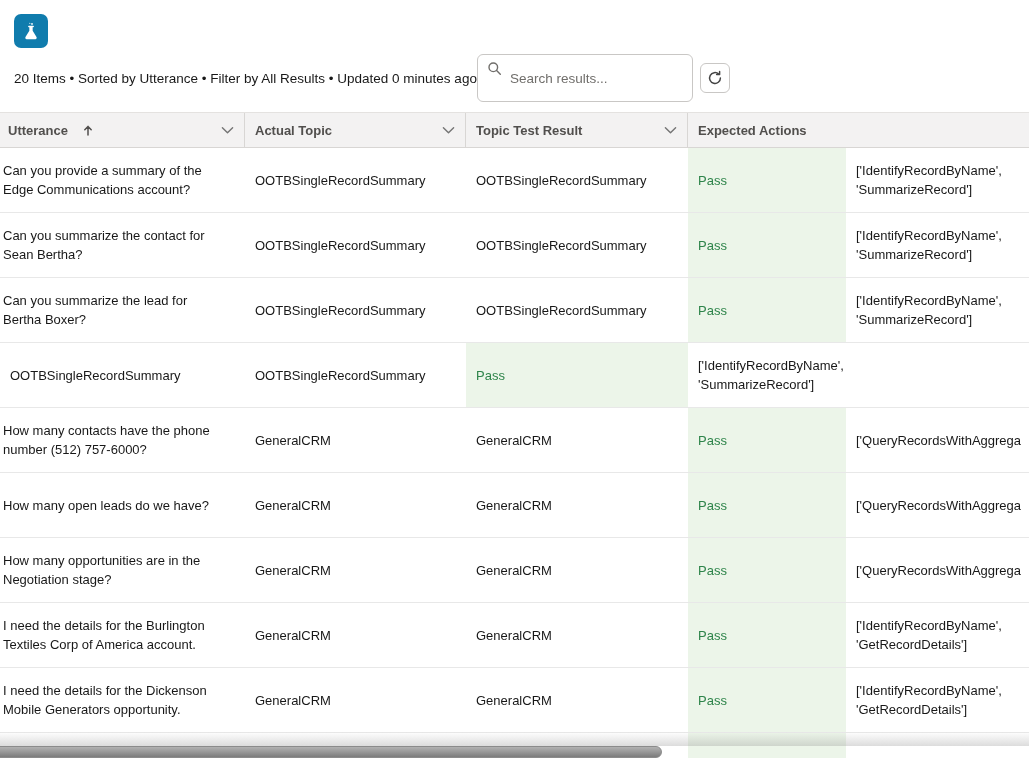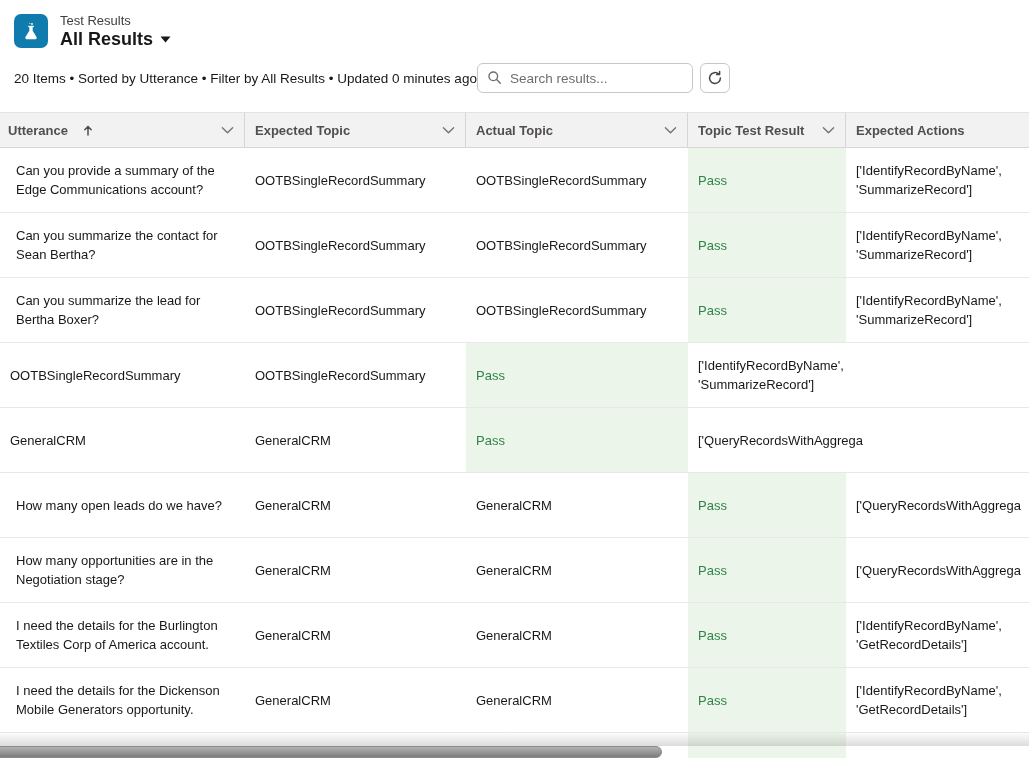--- a/index.html
+++ b/index.html
@@ -20,21 +20,21 @@
   .view-selector {
     display:flex; align-items:center; gap:7px; background:none; border:none; padding:0;
     cursor:pointer; font-family:inherit; font-size:18px; font-weight:bold; color:#181818; line-height:20px;
   }
   .meta-row { display:flex; align-items:center; margin-top:15px; height:30px; }
   .list-summary { font-size:13.5px; color:#181818; }
   .actions { display:flex; align-items:center; gap:7px; }
   .search-box { position:relative; }
   .search-box .search-glyph { position:absolute; left:10px; top:7px; pointer-events:none; }
   .search-input {
-    width:216px; height:30px; border:1px solid #c9c7c5; border-radius:6px;
+    width:216px; height:48px; border:1px solid #c9c7c5; border-radius:6px;
     padding:0 8px 0 32px; font-family:inherit; font-size:13.5px; color:#181818; outline:none;
   }
   .search-input::placeholder { color:#706e6b; }
   .refresh-button {
     width:30px; height:30px; border:1px solid #c9c7c5; border-radius:6px; background:#fff;
     display:flex; align-items:center; justify-content:center; cursor:pointer;
   }
   
   .grid-cols { display:grid; grid-template-columns:245px 221px 222px 158px 1fr; }
   .thead {
@@ -44,21 +44,21 @@
   .th {
     display:flex; align-items:center; gap:14px; padding:0 10px;
     border-right:1px solid #d8d6d4; font-size:13px; font-weight:bold; color:#514f4d;
     cursor:pointer; overflow:hidden; white-space:nowrap;
   }
   .th:first-child { padding-left:8px; }
   .th:last-child { border-right:none; }
   .th .menu { margin-left:auto; display:flex; }
   .row { height:65px; border-bottom:1px solid #e8e8e8; }
   .cell { display:flex; align-items:center; padding:0 10px; font-size:13px; line-height:19px; }
-  .cell-utterance { padding-left:16px; padding-right:16px; }
+  .cell-utterance { padding-left:3px; padding-right:16px; }
   .cell-result { background:var(--pass-bg,#ecf5e9); color:var(--pass-text,#2e844a); }
   .cell-actions .txt { width:192px; }
   
   .scroll-shadow {
     position:absolute; left:0; right:0; top:732px; height:14px; pointer-events:none;
     background:linear-gradient(180deg, rgba(130,130,130,0) 0%, rgba(130,130,130,0.28) 100%);
   }
   .hscroll-thumb {
     position:absolute; left:-14px; top:746px; width:676px; height:12px; border-radius:7px;
     background:linear-gradient(180deg,#b2b2b2,#7c7c7c); border:1px solid #8b8b8b;
@@ -70,31 +70,20 @@
 <div class="list-header">
   <div class="title-row">
     <div class="app-icon">
       <span style="display:flex">
         <svg width="20" height="21" viewBox="0 0 24 24" fill="#fff">
           <path d="M10 6.8V11l-4.6 7.7c-.7 1.1.1 2.5 1.4 2.5h10.4c1.3 0 2.1-1.4 1.4-2.5L14 11V6.8h.6a.9.9 0 1 0 0-1.8H9.4a.9.9 0 1 0 0 1.8H10z"></path>
           <circle cx="13.2" cy="2.9" r="1.1"></circle>
           <circle cx="10.6" cy="2.1" r=".7"></circle>
         </svg>
       </span>
-    </div>
-    <div class="titles">
-      <div class="object-label">Test Results</div>
-      <button class="view-selector">
-        <span>All Results</span>
-        <span style="display:flex">
-          <svg width="11" height="7" viewBox="0 0 11 7" fill="#181818">
-              <path d="M0.5 0.5h10L5.5 6.5z"></path>
-            </svg>
-        </span>
-      </button>
     </div>
   </div>
   <div class="meta-row">
     <div class="list-summary">20 Items • Sorted by Utterance • Filter by All Results • Updated 0 minutes ago</div>
     <div class="actions">
       <div class="search-box">
         <span class="search-glyph">
           <svg width="15" height="15" viewBox="0 0 15 15" fill="none" stroke="#706e6b" stroke-width="1.4" stroke-linecap="round">
               <circle cx="6.3" cy="6.3" r="4.3"></circle>
               <path d="M9.6 9.6L13.3 13.3"></path>
@@ -123,28 +112,20 @@
             <path d="M6 11V3M2.8 5.7L6 2.4l3.2 3.3"></path>
           </svg>
       </span>
       <span class="menu">
         <svg width="13" height="8" viewBox="0 0 14 8" fill="none" stroke="#747474" stroke-width="1.5" stroke-linecap="round" stroke-linejoin="round">
             <path d="M1.5 1.5L7 7l5.5-5.5"></path>
           </svg>
       </span>
     </div>
     <div class="th">
-      <span>Expected Topic</span>
-      <span class="menu">
-        <svg width="13" height="8" viewBox="0 0 14 8" fill="none" stroke="#747474" stroke-width="1.5" stroke-linecap="round" stroke-linejoin="round">
-            <path d="M1.5 1.5L7 7l5.5-5.5"></path>
-          </svg>
-      </span>
-    </div>
-    <div class="th">
       <span>Actual Topic</span>
       <span class="menu">
         <svg width="13" height="8" viewBox="0 0 14 8" fill="none" stroke="#747474" stroke-width="1.5" stroke-linecap="round" stroke-linejoin="round">
             <path d="M1.5 1.5L7 7l5.5-5.5"></path>
           </svg>
       </span>
     </div>
     <div class="th">
       <span>Topic Test Result</span>
       <span class="menu">
@@ -221,20 +202,23 @@
         </div>
     <div class="cell cell-result">
           <span class="txt">Pass</span>
         </div>
     <div class="cell cell-actions">
           <span class="txt">['IdentifyRecordByName', 'SummarizeRecord']</span>
         </div>
   </div>
 
   <div class="row grid-cols">
+    <div class="cell cell-utterance">
+          <span class="txt">How many contacts have the phone number (512) 757-6000?</span>
+        </div>
     <div class="cell">
           <span class="txt">GeneralCRM</span>
         </div>
     <div class="cell">
           <span class="txt">GeneralCRM</span>
         </div>
     <div class="cell cell-result">
           <span class="txt">Pass</span>
         </div>
     <div class="cell cell-actions">

